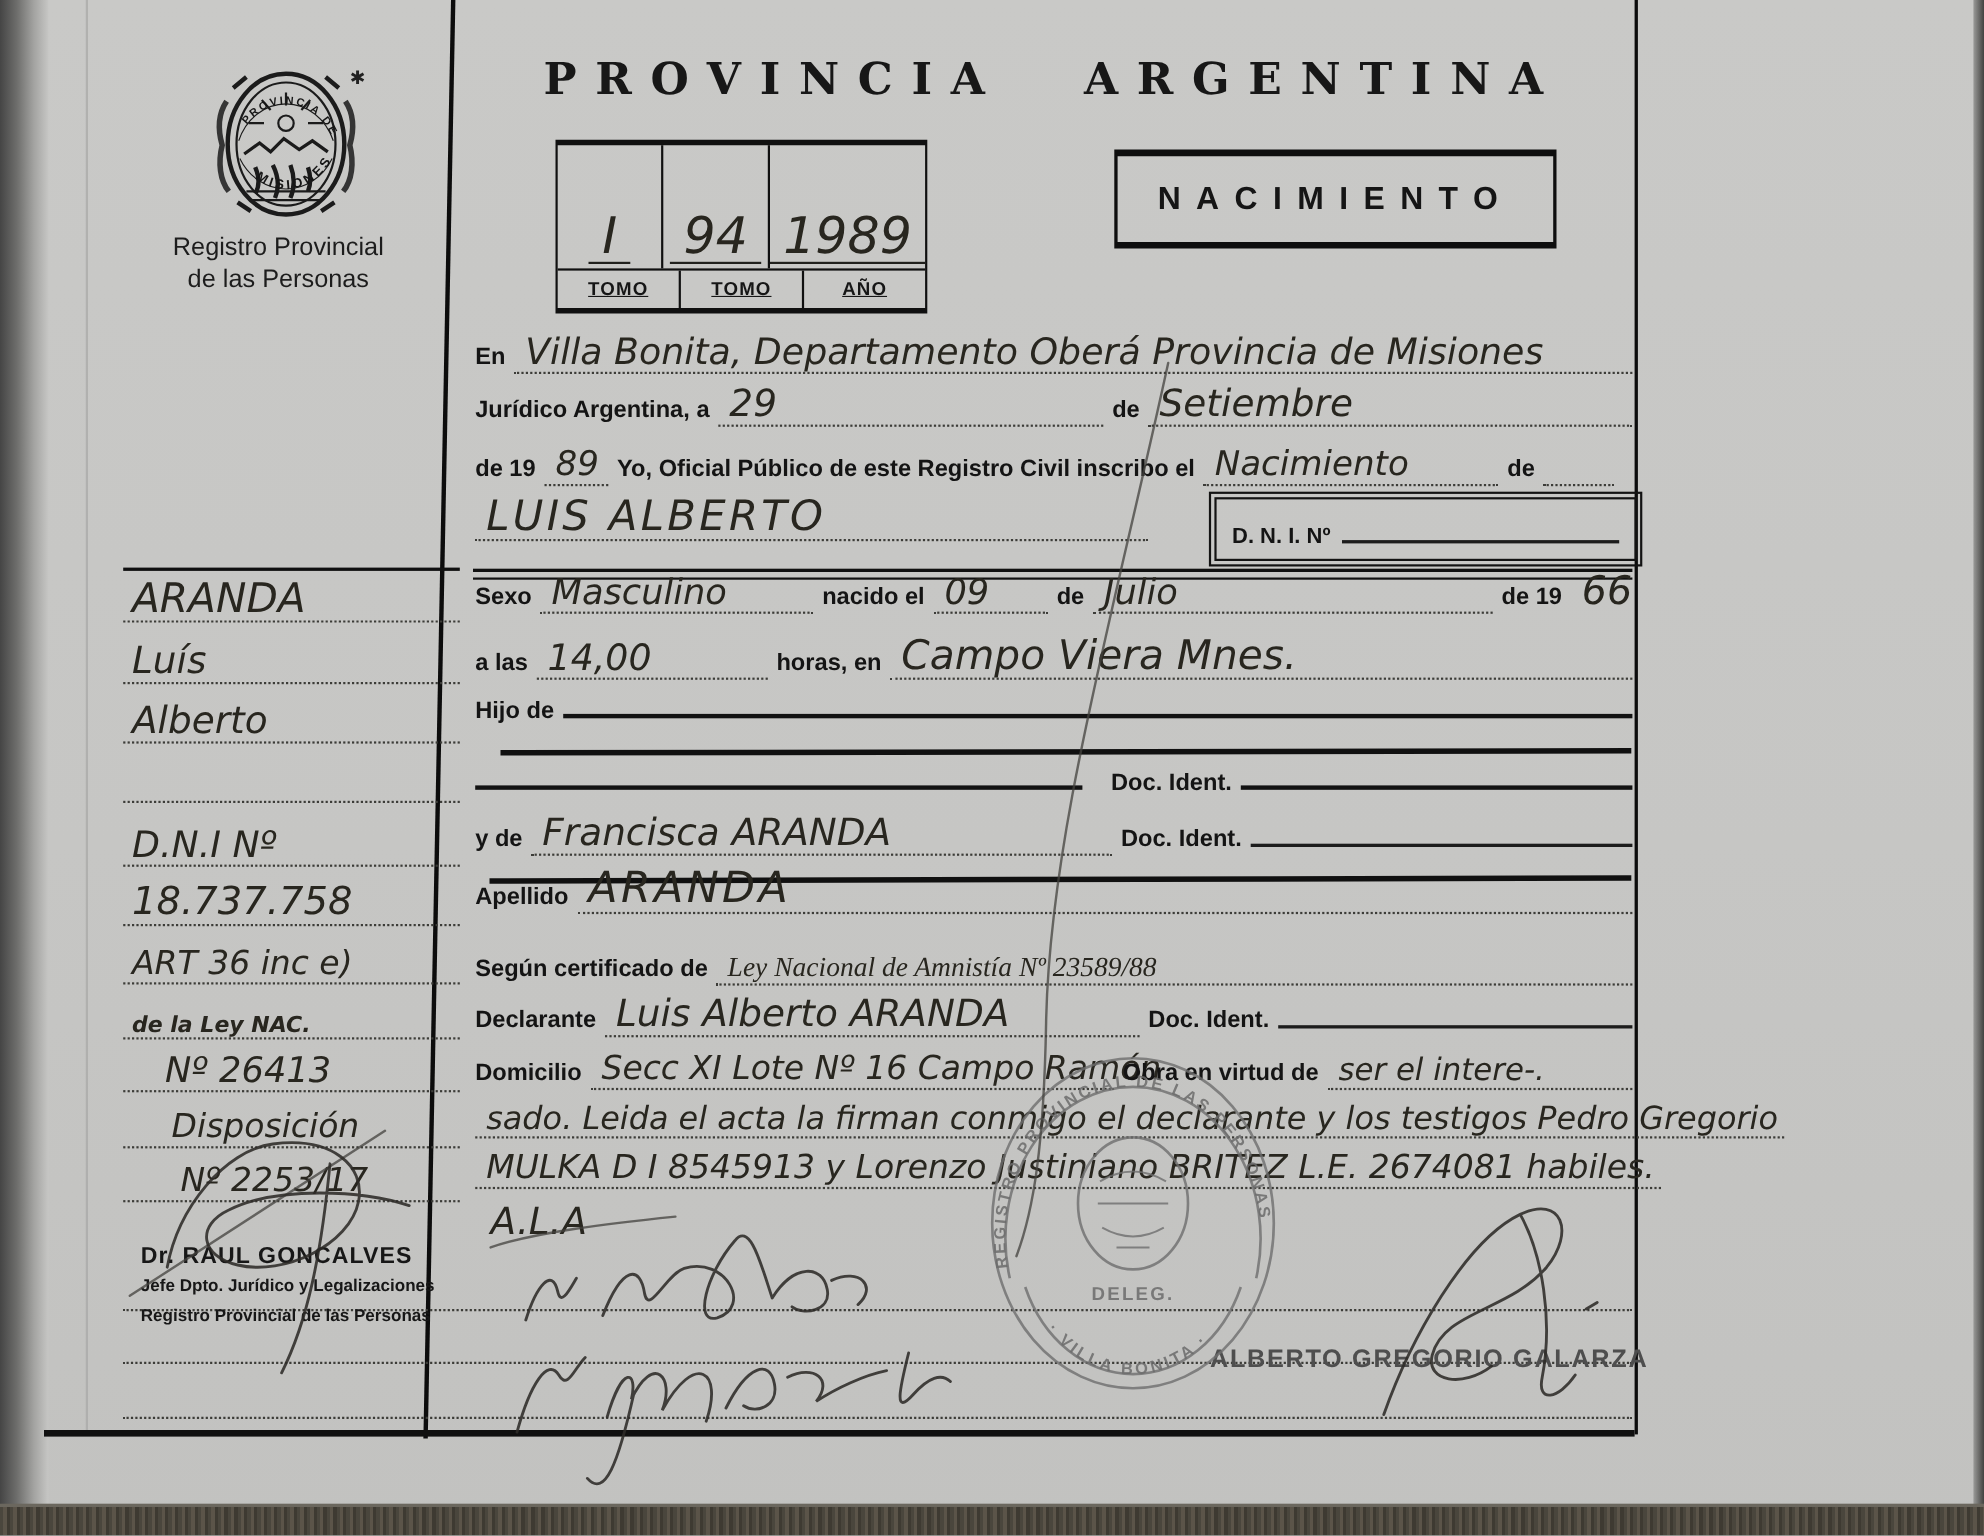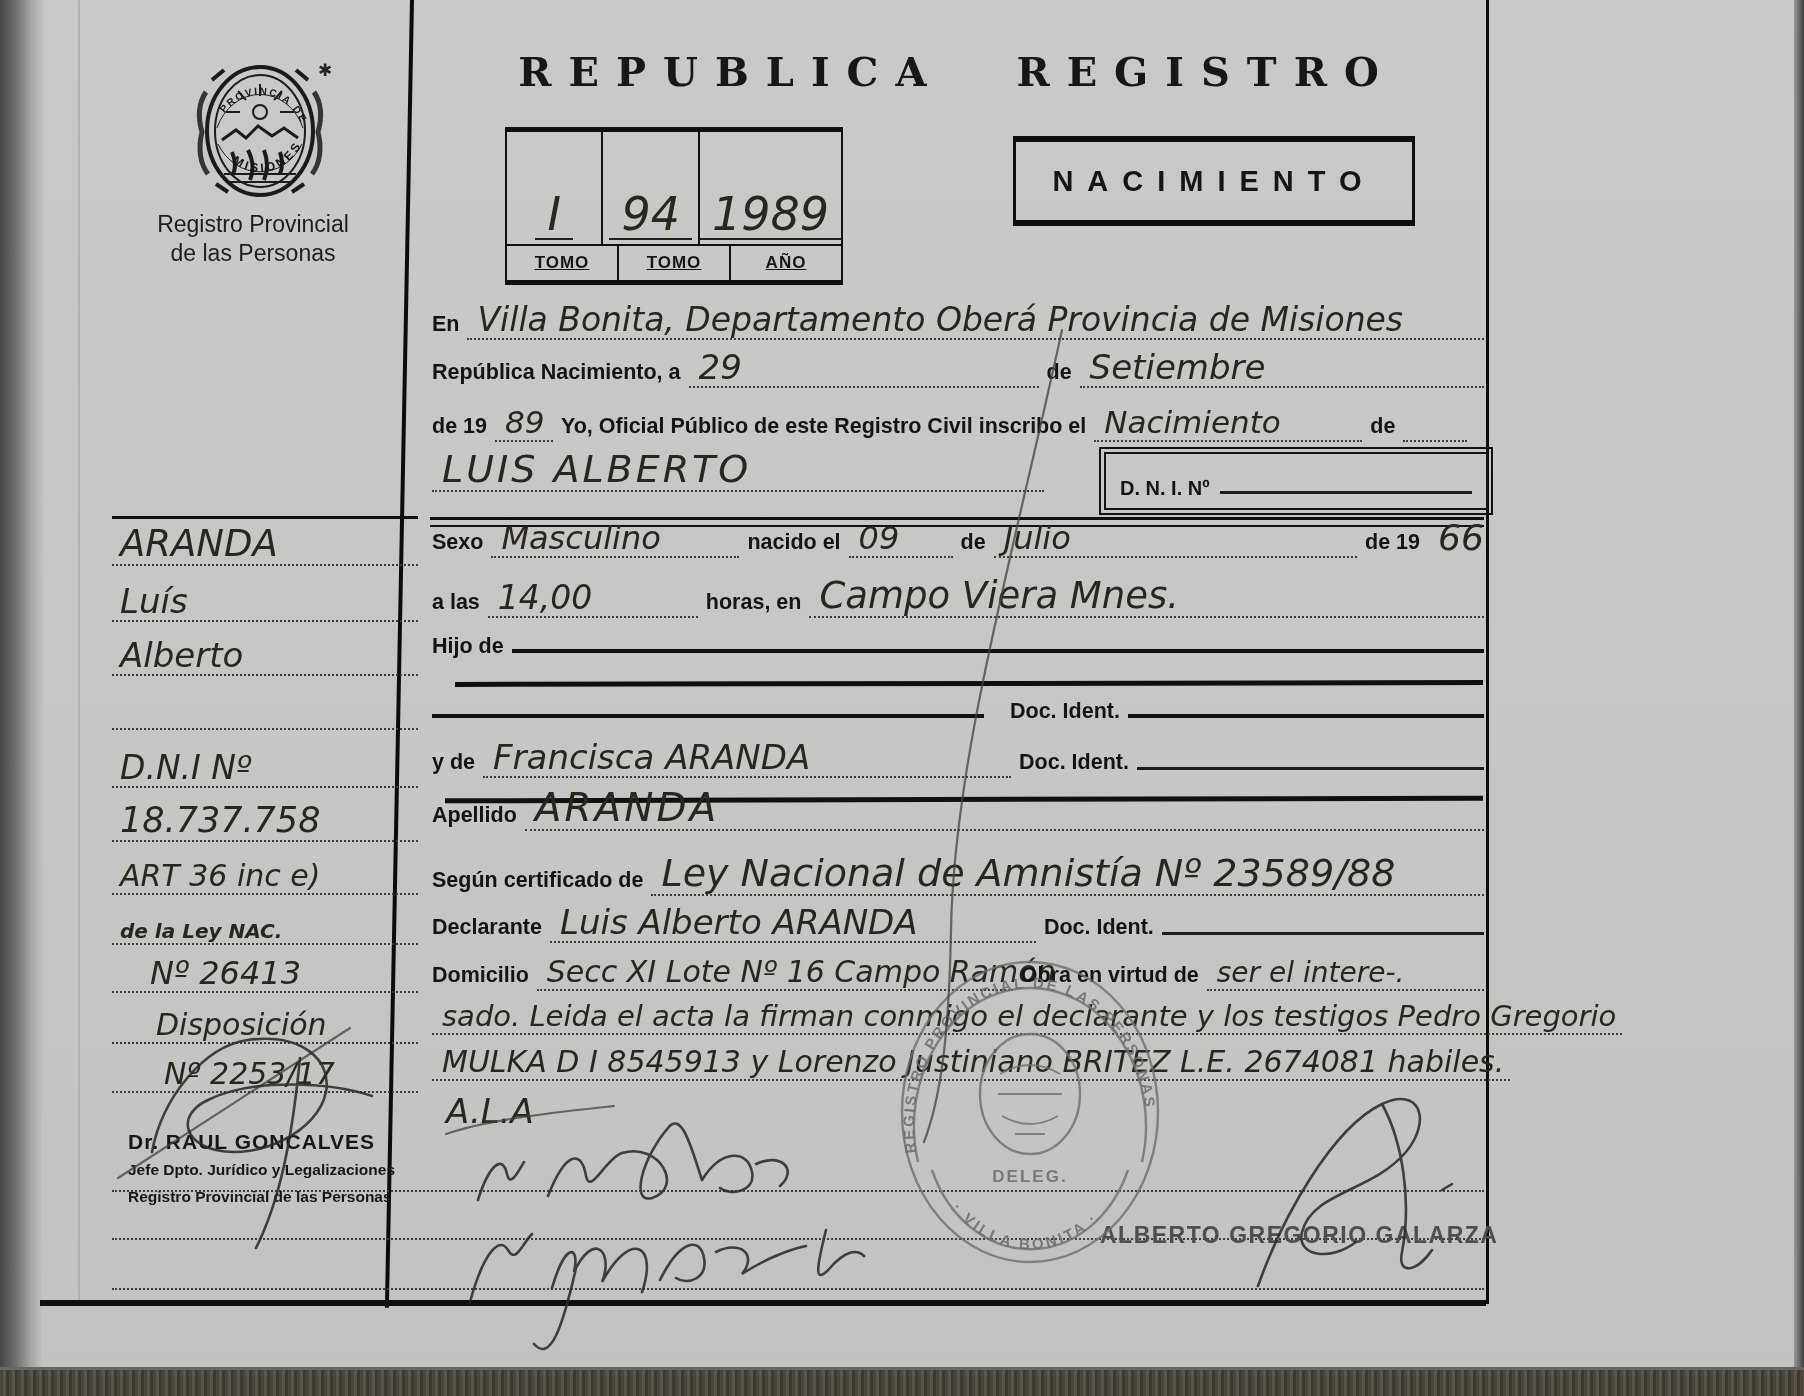--- a/index.html
+++ b/index.html
@@ -118,21 +118,21 @@
     </text>
   </svg>
 
   <span class="ink-mark">✱</span>
 
   <div class="registry-name">
     <div>Registro Provincial</div>
     <div>de las Personas</div>
   </div>
 
-  <div class="title">REPUBLICA REGISTRO</div>
+  <div class="title">PROVINCIA ARGENTINA</div>
 
   <div class="rec-box">
     <div class="rec-vals">
       <div class="cell">
           <span class="hw">I</span>
         </div>
       <div class="cell">
           <span class="hw">94</span>
         </div>
       <div class="cell">
@@ -197,21 +197,21 @@
     </div>
 
   <div class="row" style="top:294px;">
     <span class="lbl">En</span>
     <span class="seg grow">
         <span class="hw" style="font-size:33px;">Villa Bonita, Departamento Oberá Provincia de Misiones</span>
       </span>
   </div>
 
   <div class="row" style="top:342px;">
-    <span class="lbl">República Nacimiento, a</span>
+    <span class="lbl">Jurídico Argentina, a</span>
     <span class="seg" style="width:350px;">
         <span class="hw" style="font-size:34px;">29</span>
       </span>
     <span class="lbl">de</span>
     <span class="seg grow">
         <span class="hw" style="font-size:34px;">Setiembre</span>
       </span>
   </div>
 
   <div class="row" style="top:396px;">
@@ -291,21 +291,21 @@
   <div class="row" style="top:785px;">
     <span class="lbl">Apellido</span>
     <span class="seg grow">
         <span class="hw" style="font-size:39px;letter-spacing:3px;">ARANDA</span>
       </span>
   </div>
 
   <div class="row" style="top:850px;">
     <span class="lbl">Según certificado de</span>
     <span class="seg grow">
-        <span class="hw" style="font-size:38px;">Ley Nacional de Amnistía Nº 23589/88</span>
+        <span class="hw" style="font-size:25px;font-family:Liberation Serif, serif;">Ley Nacional de Amnistía Nº 23589/88</span>
       </span>
   </div>
 
   <div class="row" style="top:897px;">
     <span class="lbl">Declarante</span>
     <span class="seg" style="width:486px;">
         <span class="hw" style="font-size:34px;">Luis Alberto ARANDA</span>
       </span>
     <span class="lbl">Doc. Ident.</span>
     <span class="solidline grow"></span>

